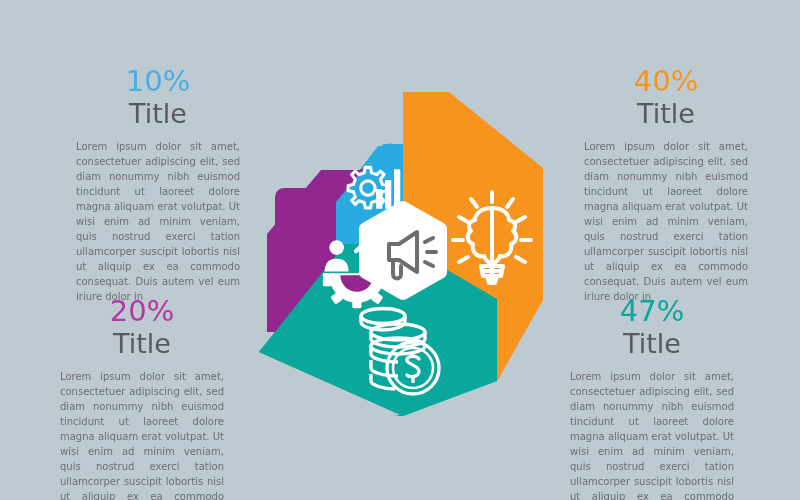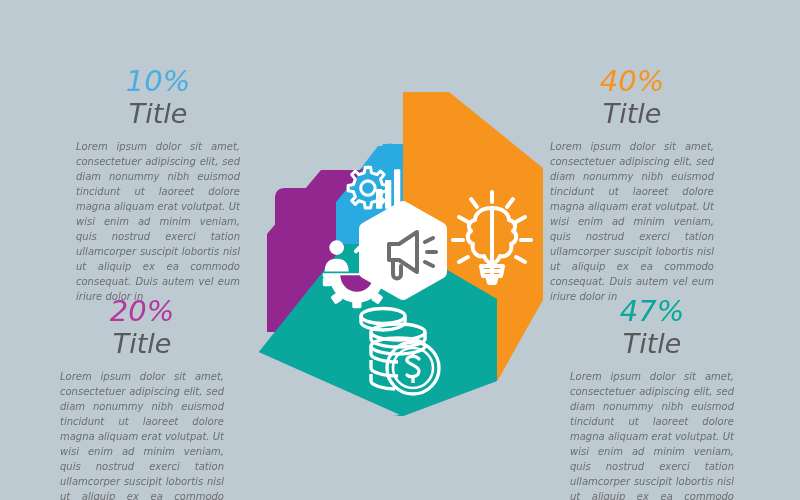--- a/index.html
+++ b/index.html
@@ -5,21 +5,21 @@
   html,body{margin:0;padding:0;}
   body{
     width:800px;height:500px;
     background:#bdcad1;
     font-family:"DejaVu Sans", sans-serif;
     overflow:hidden;
     position:relative;
   }
   #stage{position:relative;width:800px;height:500px;}
 
-  .block{position:absolute;width:180px;font-style:italic;}
+  .block{position:absolute;width:180px;}
   .block .pct{
     font-size:29px;
     font-weight:400;
     text-align:center;
     line-height:1.05;
     letter-spacing:0px;
     margin:0 0 2px 0;
   }
   .block .ttl{
     font-size:27px;
@@ -31,21 +31,21 @@
   }
   .block .body{
     font-size:10px;
     line-height:1.5;
     color:#6d6e70;
     text-align:justify;
     margin:8px;
   }
 
   #b-tl{left:68px;top:66px;}
-  #b-tr{left:542px;top:66px;}
+  #b-tr{left:576px;top:66px;}
   #b-bl{left:52px;top:296px;}
   #b-br{left:562px;top:296px;}
 
   #pinwheel{position:absolute;left:253px;top:84px;width:300px;height:340px;}
   #pinwheel svg{display:block;width:300px;height:340px;overflow:visible;}
 </style>
 </head>
 <body>
 
 <div id="stage">

